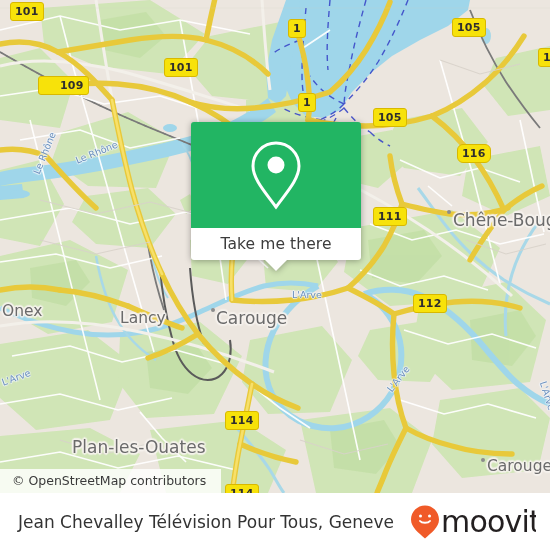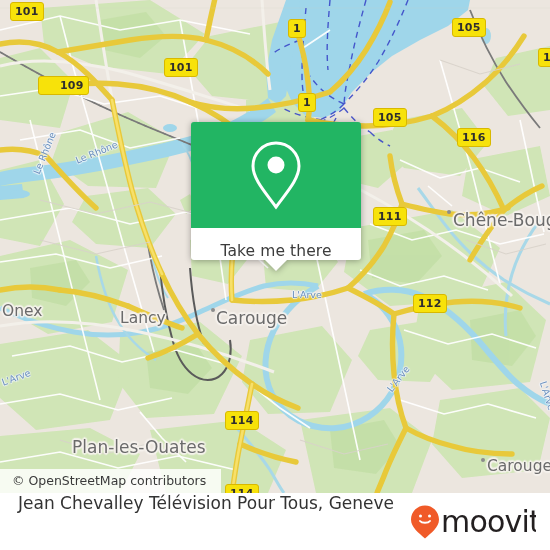--- a/index.html
+++ b/index.html
@@ -77,21 +77,21 @@
     background:#22b563;
     border-radius:3px 3px 0 0;
     height:106px;
     display:flex;align-items:center;justify-content:center;
   }
   #popup-pin{display:block;}
   #popup-foot{
     background:#ffffff;
     border-radius:0 0 3px 3px;
     height:32px;
-    display:flex;align-items:flex-end;justify-content:center;
+    display:flex;align-items:center;justify-content:center;
   }
   #popup-foot-label{
     font-size:15.5px;color:#3c3c3c;
     font-family:"DejaVu Sans", sans-serif;
     letter-spacing:.1px;
   }
   #popup-tail{
     position:absolute;
     left:50%;margin-left:-11px;
     top:138px;
@@ -115,21 +115,21 @@
   
   #footer{
     position:absolute;left:0;top:493px;
     width:550px;height:57px;
     background:#ffffff;
     overflow:hidden;
   }
   #footer-row{
     position:relative;
     height:57px;
-    display:flex;
+    display:flex;align-items:center;
     padding:0 14px 0 18px;
     box-sizing:border-box;
   }
   #footer-title{
     font-size:17px;color:#333333;
     font-family:"DejaVu Sans", sans-serif;
     white-space:nowrap;
     flex:0 0 auto;
   }
   #footer-logo{
@@ -386,21 +386,21 @@
       </div>
 
     <div id="road-shields">
         <div class="shield" style="left: 10px; top: 2px;">101</div>
         <div class="shield" style="left: 164px; top: 58px;">101</div>
         <div class="shield" style="left: 38px; top: 76px; padding-left: 21px;">109</div>
         <div class="shield" style="left: 288px; top: 19px;">1</div>
         <div class="shield" style="left: 298px; top: 93px;">1</div>
         <div class="shield" style="left: 452px; top: 18px;">105</div>
         <div class="shield" style="left: 373px; top: 108px;">105</div>
-        <div class="shield" style="left: 457px; top: 128px;">116</div>
+        <div class="shield" style="left: 457px; top: 144px; border-radius: 6px;">116</div>
         <div class="shield" style="left: 373px; top: 207px;">111</div>
         <div class="shield" style="left: 413px; top: 294px;">112</div>
         <div class="shield" style="left: 225px; top: 411px;">114</div>
         <div class="shield" style="left: 225px; top: 484px;">114</div>
         <div class="shield" style="left: 538px; top: 48px;">1</div>
       </div>
 
     <div id="popup">
       <div id="popup-head">
         <svg id="popup-pin" width="58" height="74" viewBox="0 0 58 74">

